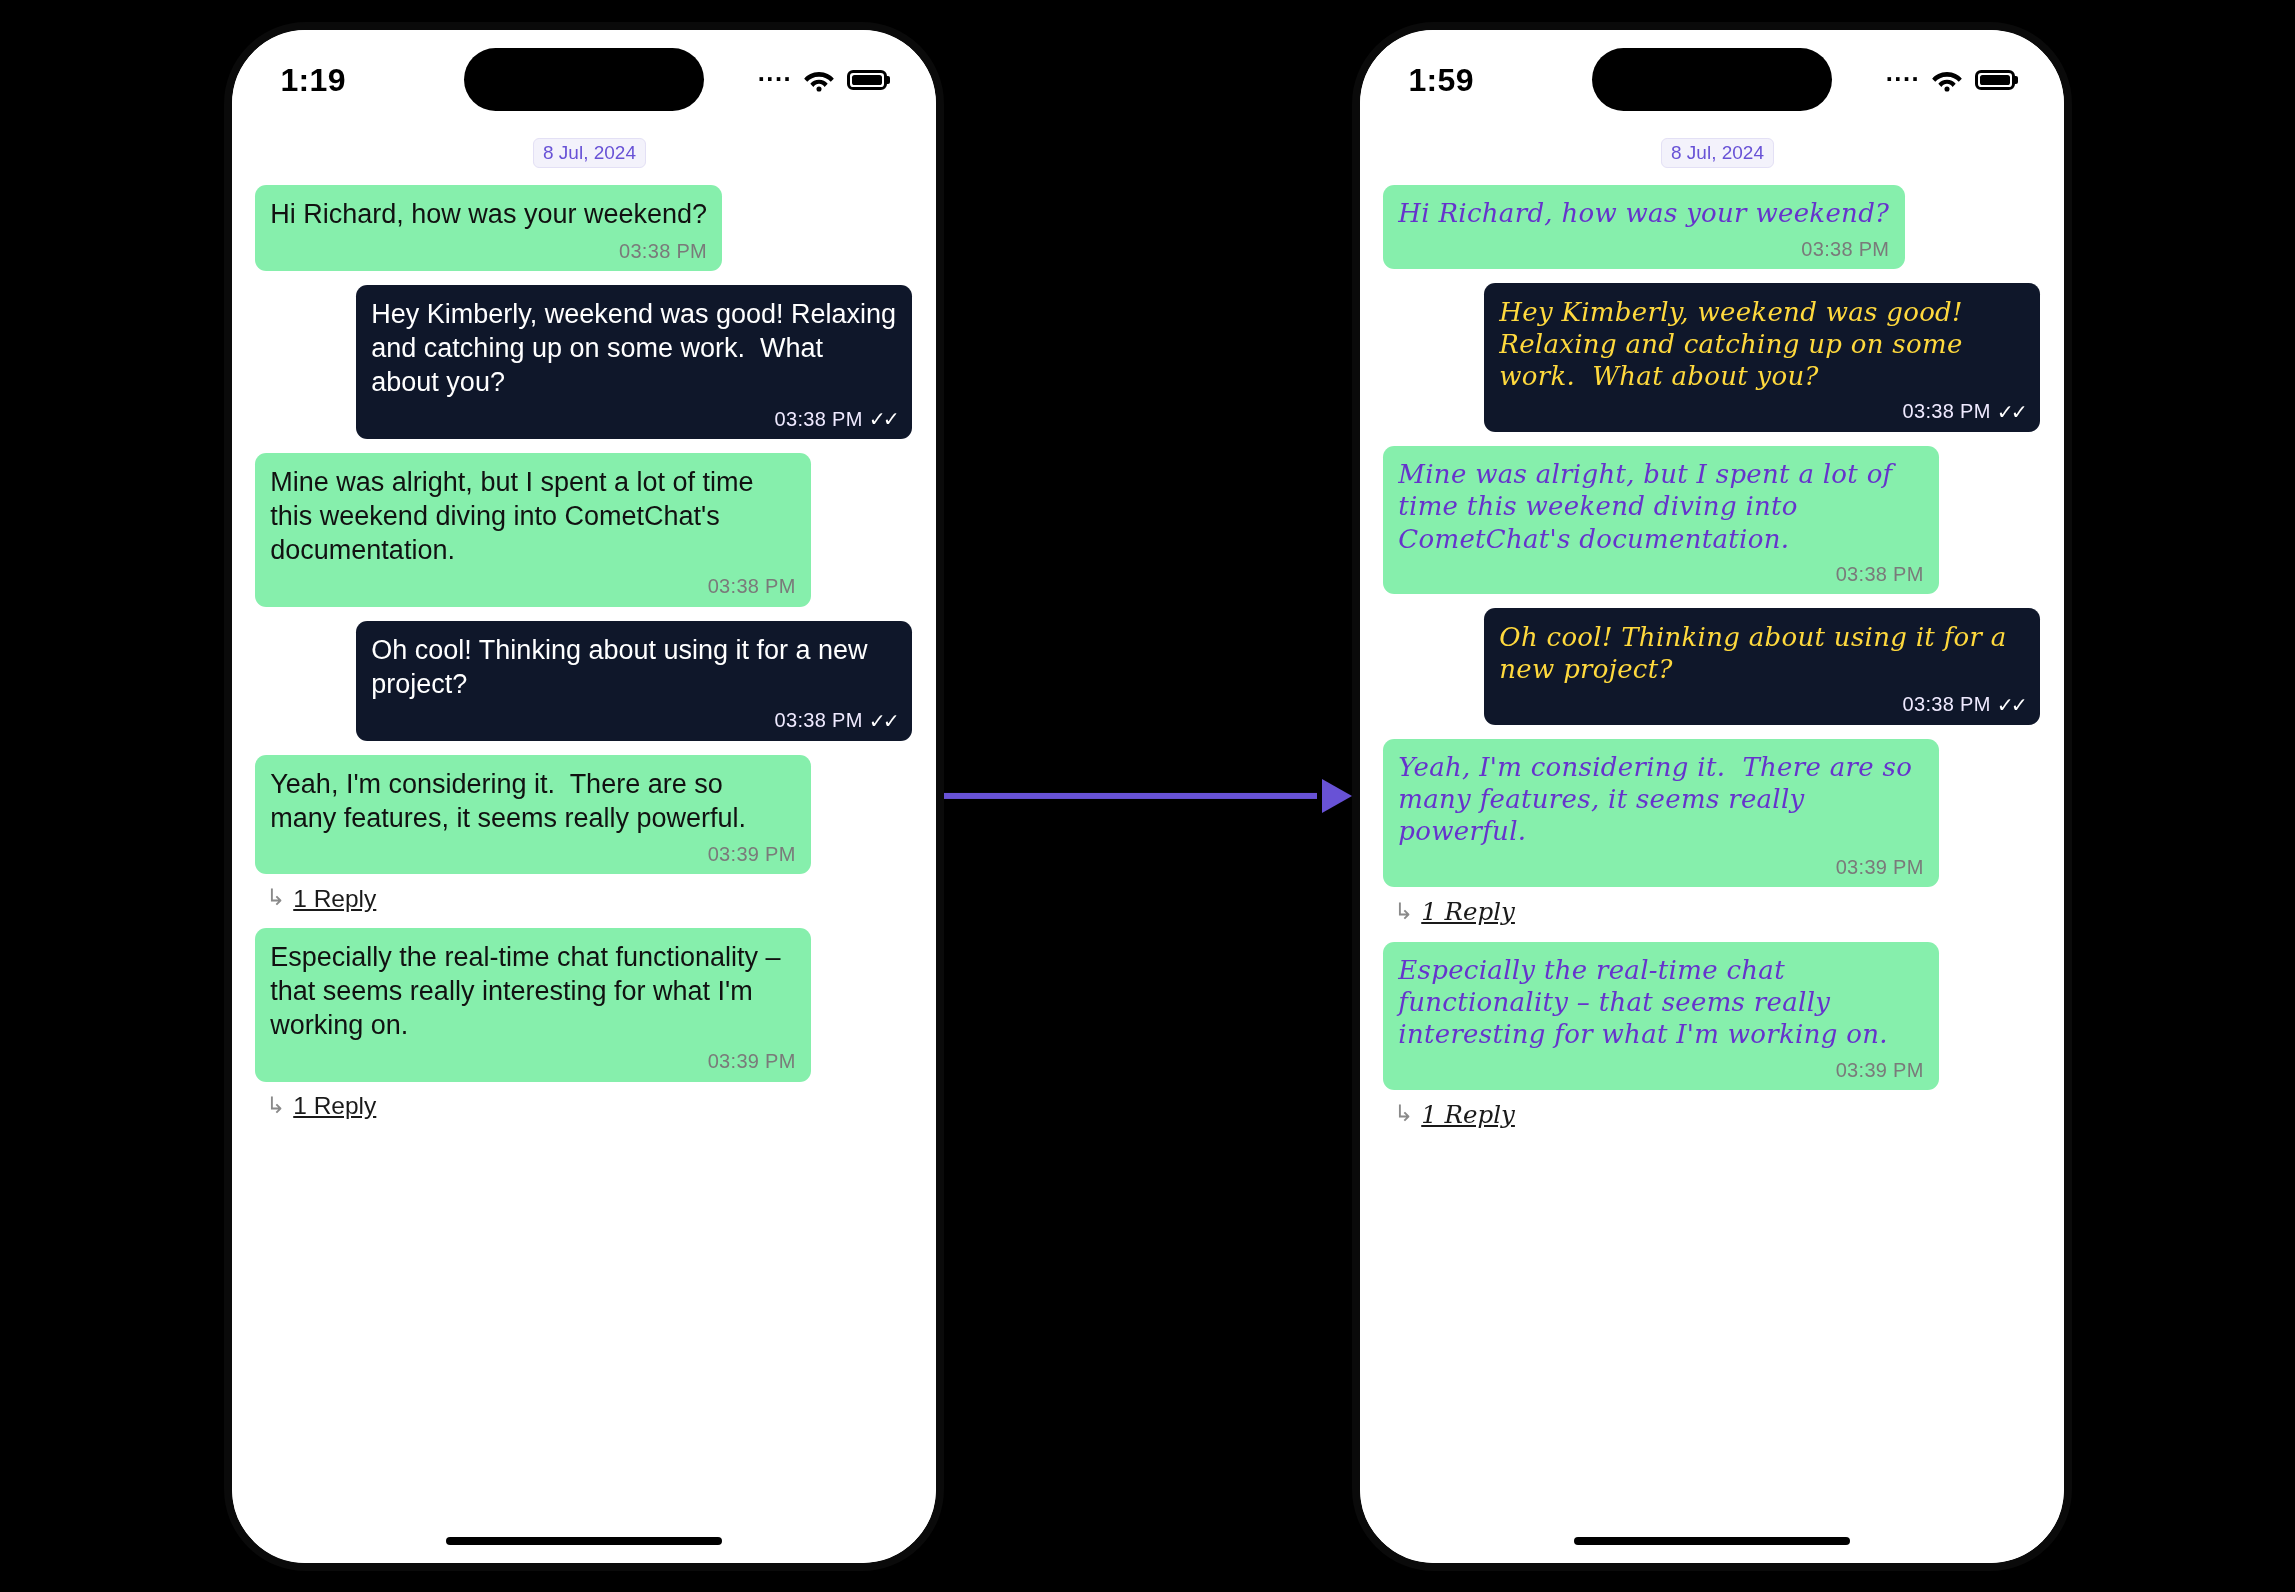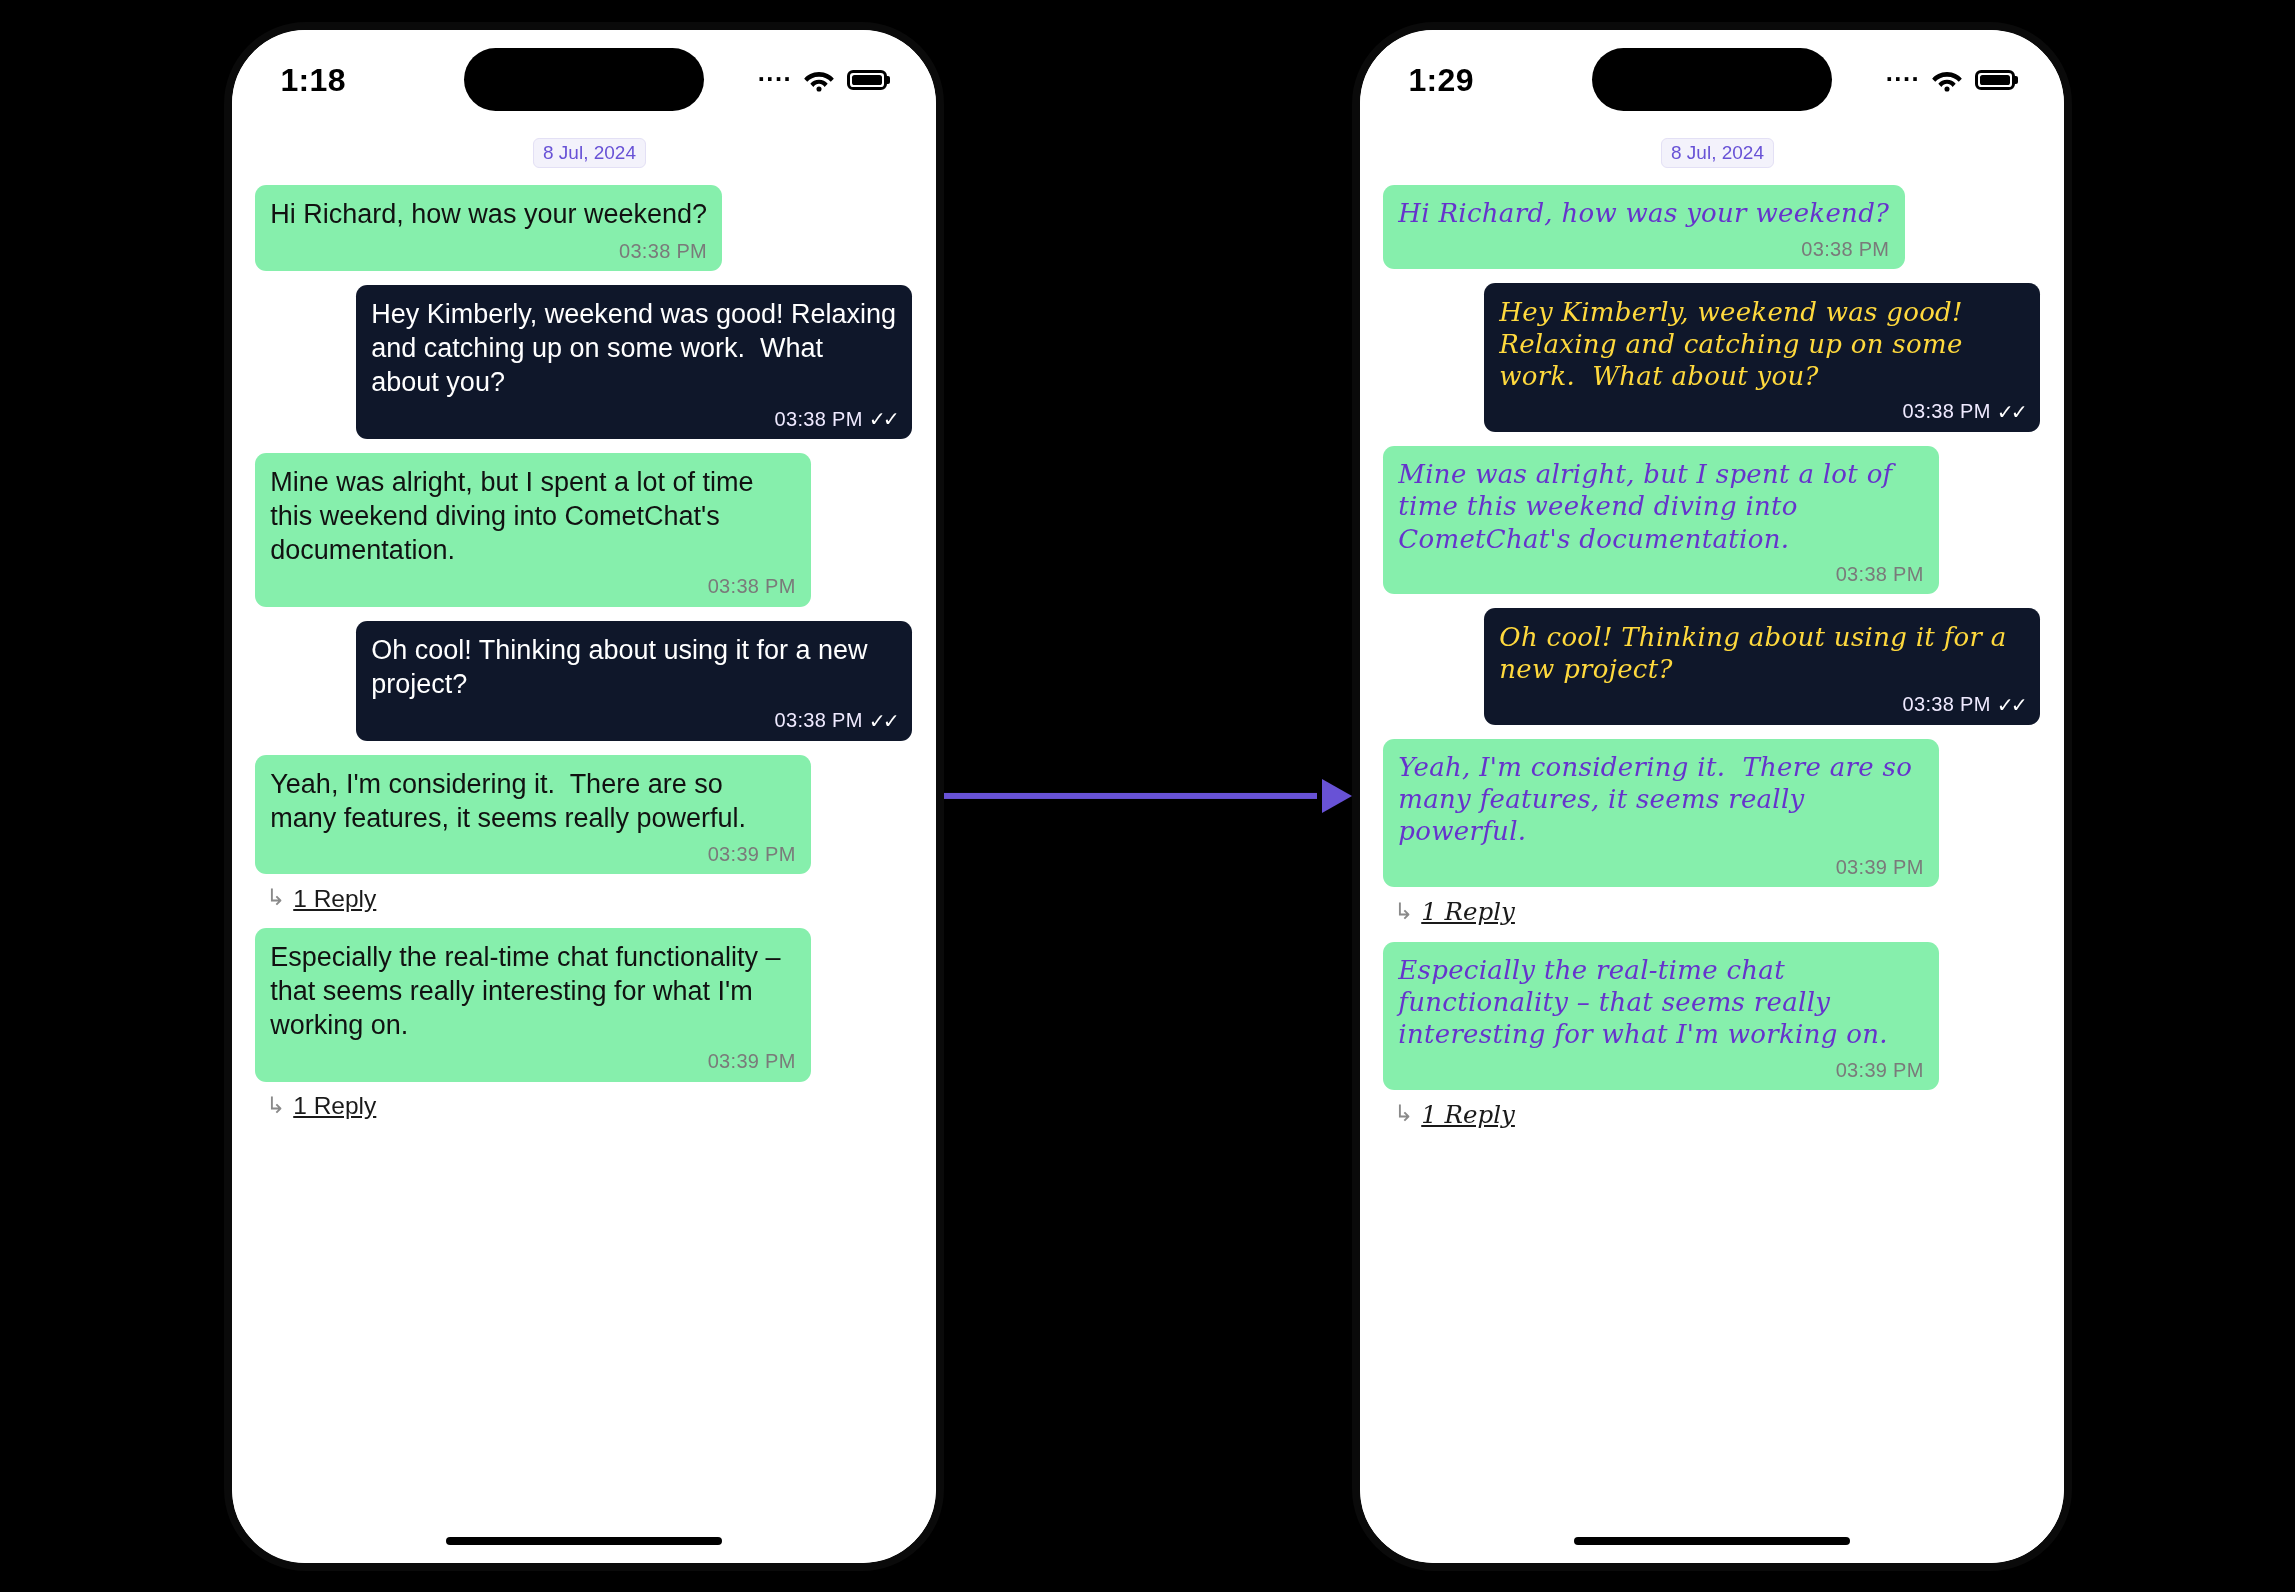--- a/index.html
+++ b/index.html
@@ -219,21 +219,21 @@
 </style>
 </head>
 <body>
 
 <div class="stage">
   <div class="side-pad"></div>
 
   <div class="phone">
     <div class="phone-inner">
       <div class="statusbar">
-        <div class="clock">1:18</div>
+        <div class="clock">1:19</div>
         <div class="notch"></div>
         <div class="status-right">
           <div class="sig-dots">....</div>
           <div class="wifi">
             <svg viewBox="0 0 62 46">
                 <path d="M31 8 C44 8 54 14 60 21 L54 27 C49 21 41 17 31 17 C21 17 13 21 8 27 L2 21 C8 14 18 8 31 8 Z" fill="#000"></path>
                 <path d="M31 23 C38 23 44 26 48 31 L42 37 C39 33 35 31 31 31 C27 31 23 33 20 37 L14 31 C18 26 24 23 31 23 Z" fill="#000"></path>
                 <circle cx="31" cy="41" r="5" fill="#000"></circle>
               </svg>
           </div>
@@ -320,21 +320,21 @@
   <div class="arrow-wrap">
     <div class="arrow">
       <div class="arrow-line"></div>
       <div class="arrow-head"></div>
     </div>
   </div>
 
   <div class="phone fancy">
     <div class="phone-inner">
       <div class="statusbar">
-        <div class="clock">1:29</div>
+        <div class="clock">1:59</div>
         <div class="notch"></div>
         <div class="status-right">
           <div class="sig-dots">....</div>
           <div class="wifi">
             <svg viewBox="0 0 62 46">
                 <path d="M31 8 C44 8 54 14 60 21 L54 27 C49 21 41 17 31 17 C21 17 13 21 8 27 L2 21 C8 14 18 8 31 8 Z" fill="#000"></path>
                 <path d="M31 23 C38 23 44 26 48 31 L42 37 C39 33 35 31 31 31 C27 31 23 33 20 37 L14 31 C18 26 24 23 31 23 Z" fill="#000"></path>
                 <circle cx="31" cy="41" r="5" fill="#000"></circle>
               </svg>
           </div>

